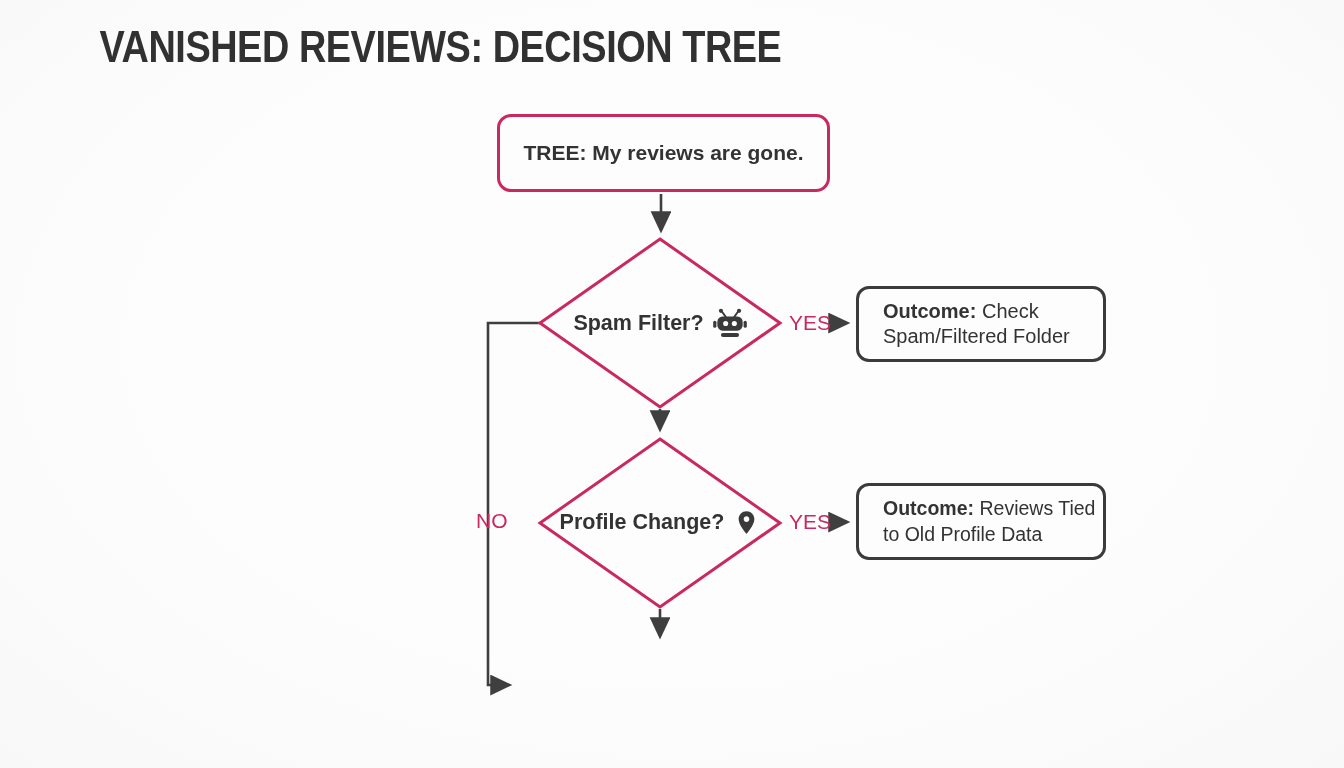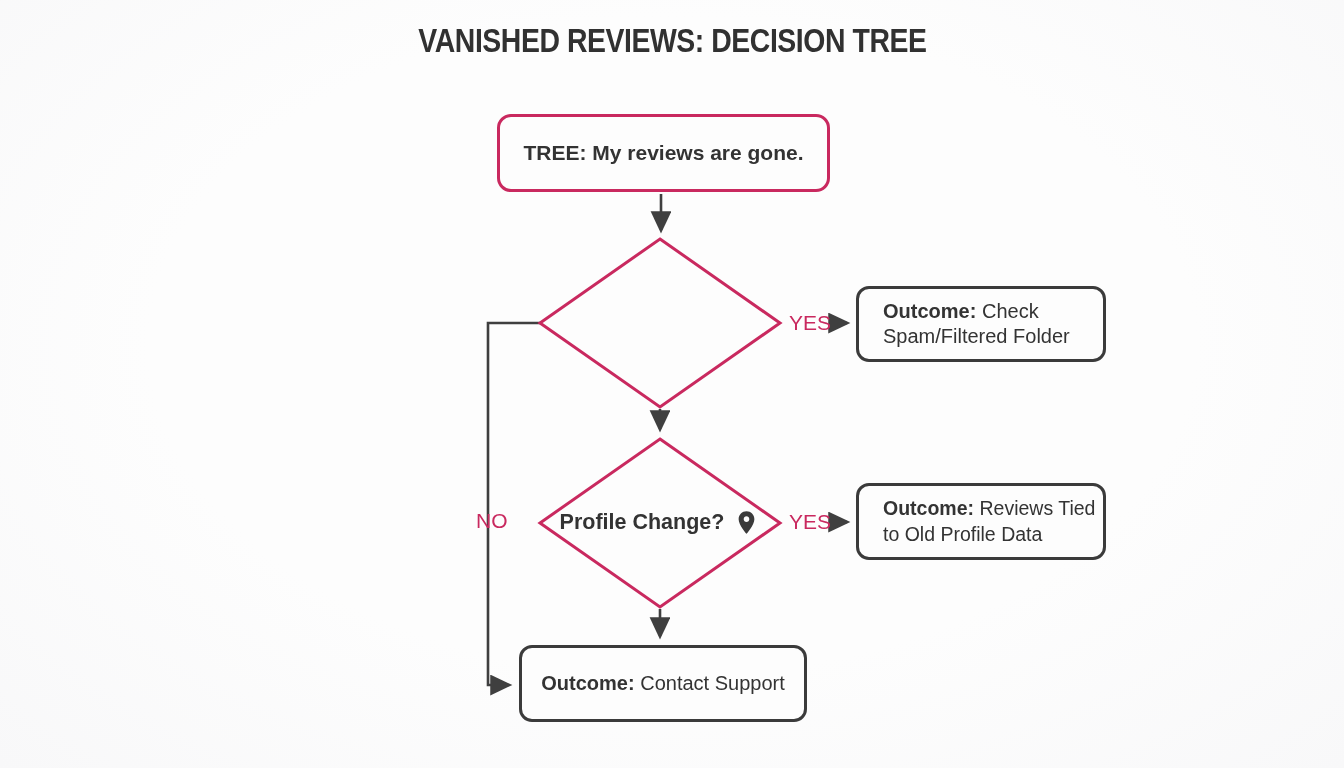--- a/index.html
+++ b/index.html
@@ -20,26 +20,26 @@
   .canvas {
     position: absolute;
     left: 0; top: 0;
     width: 1344px; height: 768px;
     background: radial-gradient(ellipse at 50% 45%, #fdfdfd 55%, #f8f8f9 100%);
   }
   .page-title {
     position: absolute;
     left: 0; top: 22px;
     width: 100%;
-    text-align: center;
-    font-size: 33px;
+    font-size: 44px;
     font-weight: 700;
     color: #313131;
     letter-spacing: -0.5px;
     white-space: nowrap;
+    padding-left: 44px;
   }
   .page-title .squeeze {
     display: inline-block;
     transform: scaleX(0.86);
     transform-origin: 50% 50%;
   }
   svg.connector-layer {
     position: absolute;
     left: 0; top: 0;
     width: 1344px; height: 768px;
@@ -140,37 +140,49 @@
     <polyline class="edge" points="540,323 488,323 488,685 509,685" marker-end="url(#arrow)"></polyline>
 
     <polygon class="diamond" points="660,239 780,323 660,407 540,323"></polygon>
     <polygon class="diamond" points="660,439 780,523 660,607 540,523"></polygon>
   </svg>
 
   <div class="node start-node">
     <span>TREE: My reviews are gone.</span>
   </div>
 
+  <div class="diamond-label diamond-label-1">
+    <span>Spam Filter?</span>
+    <svg class="icon-svg" width="34" height="30" viewBox="0 0 36 31" xmlns="http://www.w3.org/2000/svg">
+      <path class="icon-stroke" d="M13.5 9 L9 2.8"></path>
+      <circle class="icon-fill" cx="8.4" cy="2.6" r="2.2"></circle>
+      <path class="icon-stroke" d="M22.5 9 L27 2.8"></path>
+      <circle class="icon-fill" cx="27.6" cy="2.6" r="2.2"></circle>
+      <rect class="icon-fill" x="0.2" y="13" width="3.4" height="7.6" rx="1.7"></rect>
+      <rect class="icon-fill" x="32.4" y="13" width="3.4" height="7.6" rx="1.7"></rect>
+      <rect class="icon-fill" x="4.6" y="8.6" width="26.8" height="15" rx="5.6"></rect>
+      <circle cx="13.4" cy="16" r="2.7" fill="#fdfdfd"></circle>
+      <circle cx="22.6" cy="16" r="2.7" fill="#fdfdfd"></circle>
+      <rect class="icon-fill" x="8.4" y="26" width="19.2" height="4.4" rx="2.2"></rect>
+    </svg>
+  </div>
 
   <div class="diamond-label diamond-label-2">
     <span>Profile Change?</span>
     <svg class="icon-svg" width="27" height="27" viewBox="0 0 24 24" xmlns="http://www.w3.org/2000/svg">
       <path class="icon-fill" d="M12 2C8.13 2 5 5.13 5 9c0 5.25 7 13 7 13s7-7.75 7-13c0-3.87-3.13-7-7-7zm0 9.5c-1.38 0-2.5-1.12-2.5-2.5S10.62 6.5 12 6.5s2.5 1.12 2.5 2.5-1.12 2.5-2.5 2.5z"></path>
     </svg>
   </div>
 
   <div class="branch-label yes-1">YES</div>
   <div class="branch-label yes-2">YES</div>
   <div class="branch-label no-1">NO</div>
 
   <div class="node outcome-node outcome-1">
     <span class="text-wrap"><b class="prefix">Outcome:</b><span>Check Spam/Filtered Folder</span></span>
   </div>
 
   <div class="node outcome-node outcome-2">
     <span class="text-wrap"><b class="prefix">Outcome:</b><span>Reviews Tied to Old Profile Data</span></span>
   </div>
 
-  <div class="node outcome-node outcome-3">
-    <span class="text-wrap"><b class="prefix">Outcome:</b><span>Contact Support</span></span>
-  </div>
 
 </div>
 
 </body></html>

